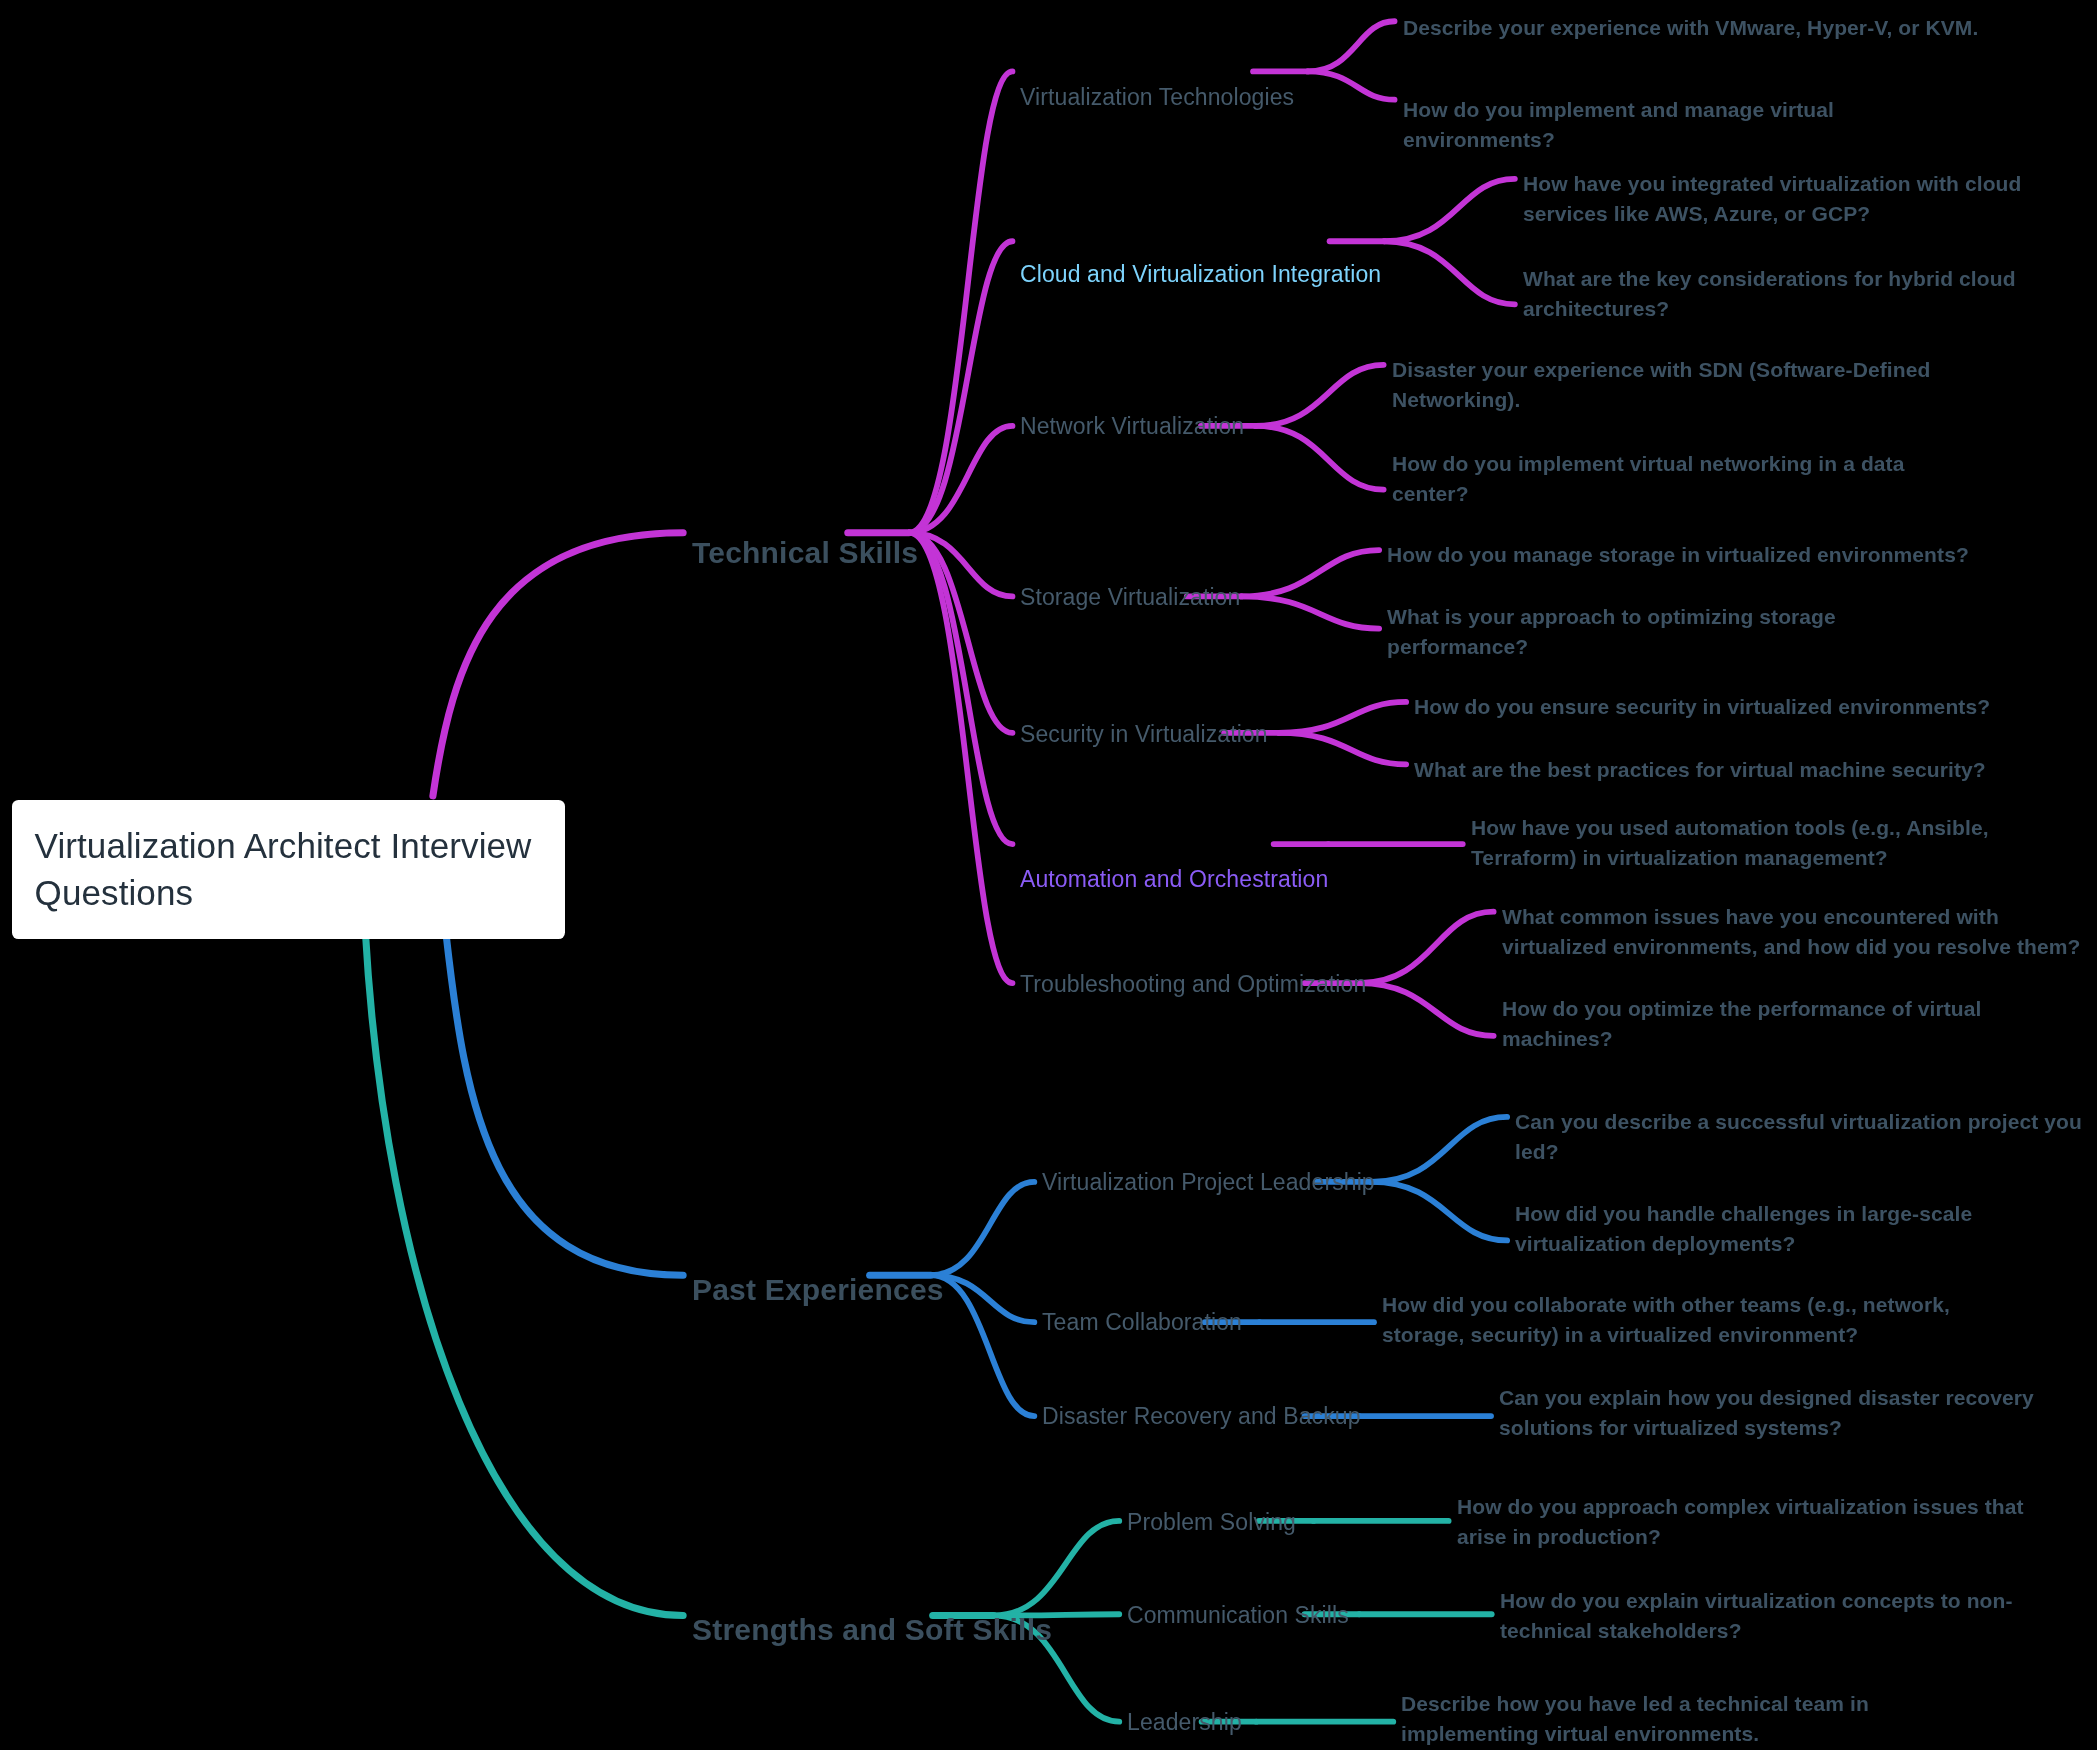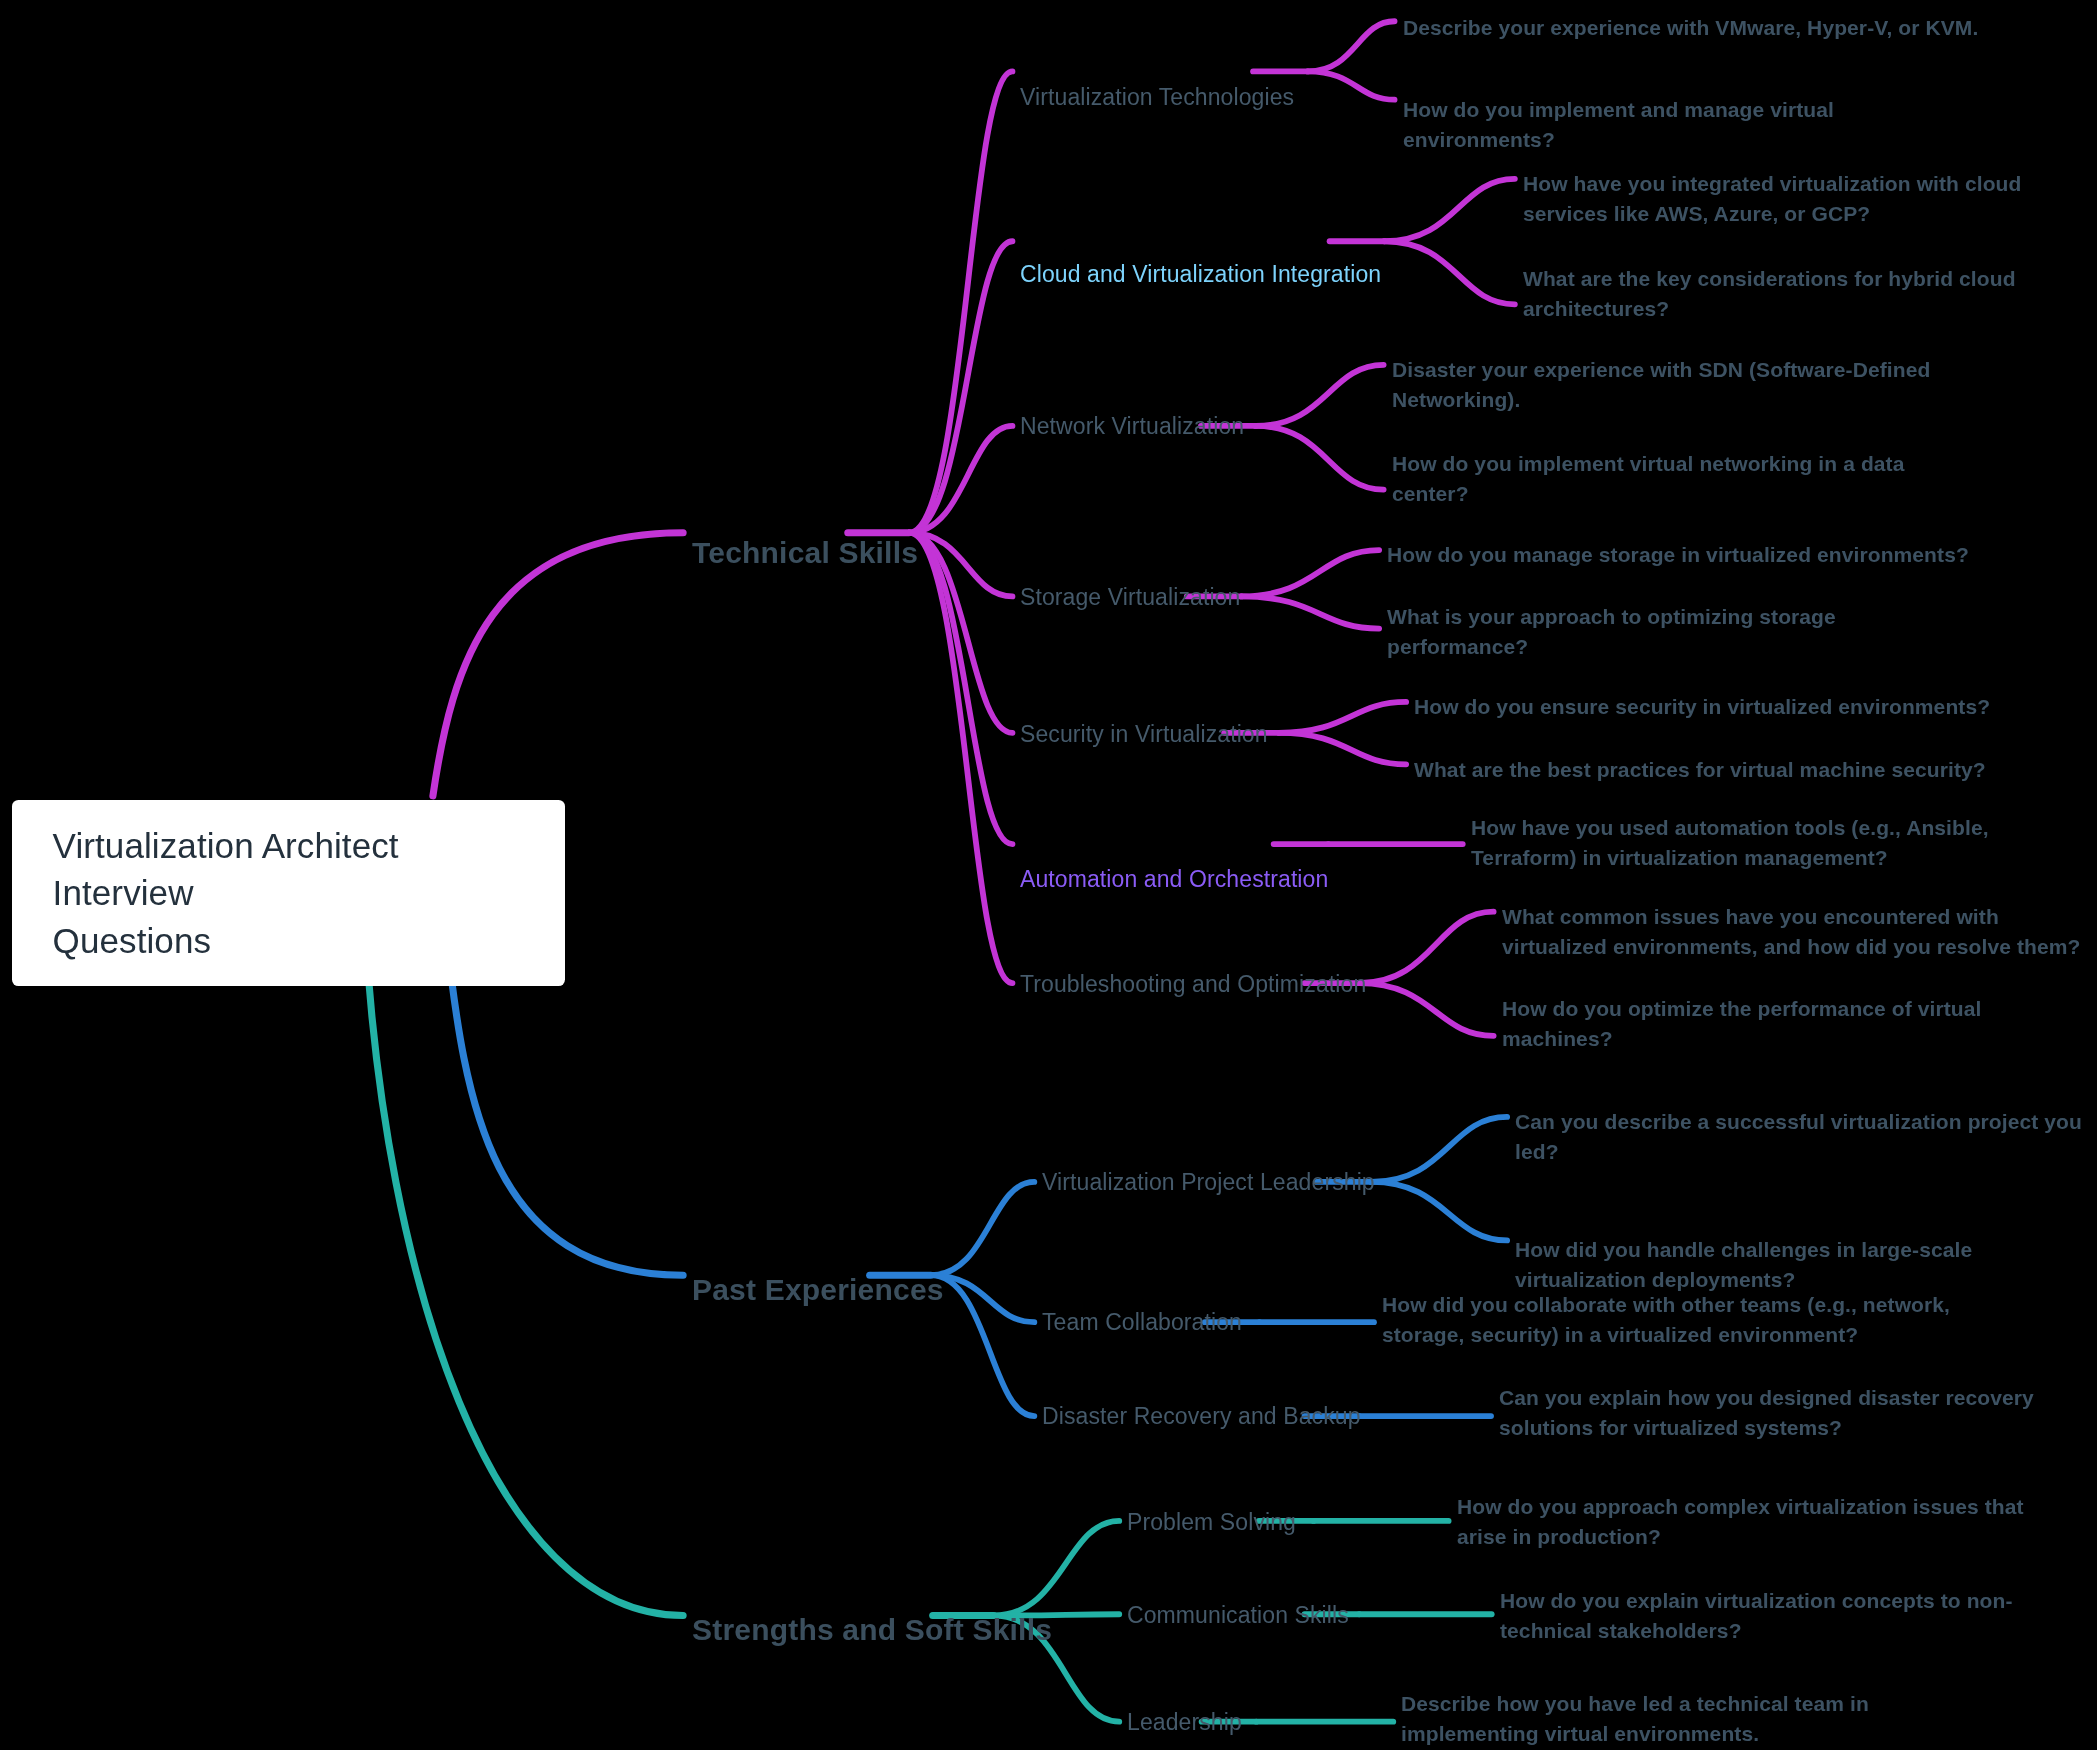--- a/index.html
+++ b/index.html
@@ -27,21 +27,21 @@
     color: #3b4f5e;
     white-space: pre;
     line-height: 1.0;
   }
   
   #root-node {
     position: absolute;
     background: #ffffff;
     border-radius: 6.4px;
     box-sizing: border-box;
-    padding: 22px 41px;
+    padding: 22px 23px;
     color: #24313d;
     font-size: 35px;
     line-height: 1.35;
     letter-spacing: 0.1px;
     white-space: pre-line;
   }
   
   .branch-label {
     font-size: 30px;
     font-weight: 700;
@@ -152,21 +152,21 @@
 Terraform) in virtualization management?</div>
       <div class="node-label topic-label" style="left: 1020px; top: 973px; color: rgb(69, 90, 107);">Troubleshooting and Optimization</div>
       <div class="node-label leaf-label" style="left: 1502px; top: 902px; color: rgb(61, 82, 99);">What common issues have you encountered with
 virtualized environments, and how did you resolve them?</div>
       <div class="node-label leaf-label" style="left: 1502px; top: 994px; color: rgb(61, 82, 99);">How do you optimize the performance of virtual
 machines?</div>
       <div class="node-label branch-label" style="left: 692px; top: 1275px; color: rgb(59, 79, 94);">Past Experiences</div>
       <div class="node-label topic-label" style="left: 1042px; top: 1171px; color: rgb(69, 90, 107);">Virtualization Project Leadership</div>
       <div class="node-label leaf-label" style="left: 1515px; top: 1107px; color: rgb(61, 82, 99);">Can you describe a successful virtualization project you
 led?</div>
-      <div class="node-label leaf-label" style="left: 1515px; top: 1235px; color: rgb(61, 82, 99);">How did you handle challenges in large-scale
+      <div class="node-label leaf-label" style="left: 1515px; top: 1199px; color: rgb(61, 82, 99);">How did you handle challenges in large-scale
 virtualization deployments?</div>
       <div class="node-label topic-label" style="left: 1042px; top: 1311px; color: rgb(69, 90, 107);">Team Collaboration</div>
       <div class="node-label leaf-label" style="left: 1382px; top: 1290px; color: rgb(61, 82, 99);">How did you collaborate with other teams (e.g., network,
 storage, security) in a virtualized environment?</div>
       <div class="node-label topic-label" style="left: 1042px; top: 1405px; color: rgb(69, 90, 107);">Disaster Recovery and Backup</div>
       <div class="node-label leaf-label" style="left: 1499px; top: 1383px; color: rgb(61, 82, 99);">Can you explain how you designed disaster recovery
 solutions for virtualized systems?</div>
       <div class="node-label branch-label" style="left: 692px; top: 1615px; color: rgb(59, 79, 94);">Strengths and Soft Skills</div>
       <div class="node-label topic-label" style="left: 1127px; top: 1511px; color: rgb(69, 90, 107);">Problem Solving</div>
       <div class="node-label leaf-label" style="left: 1457px; top: 1492px; color: rgb(61, 82, 99);">How do you approach complex virtualization issues that

